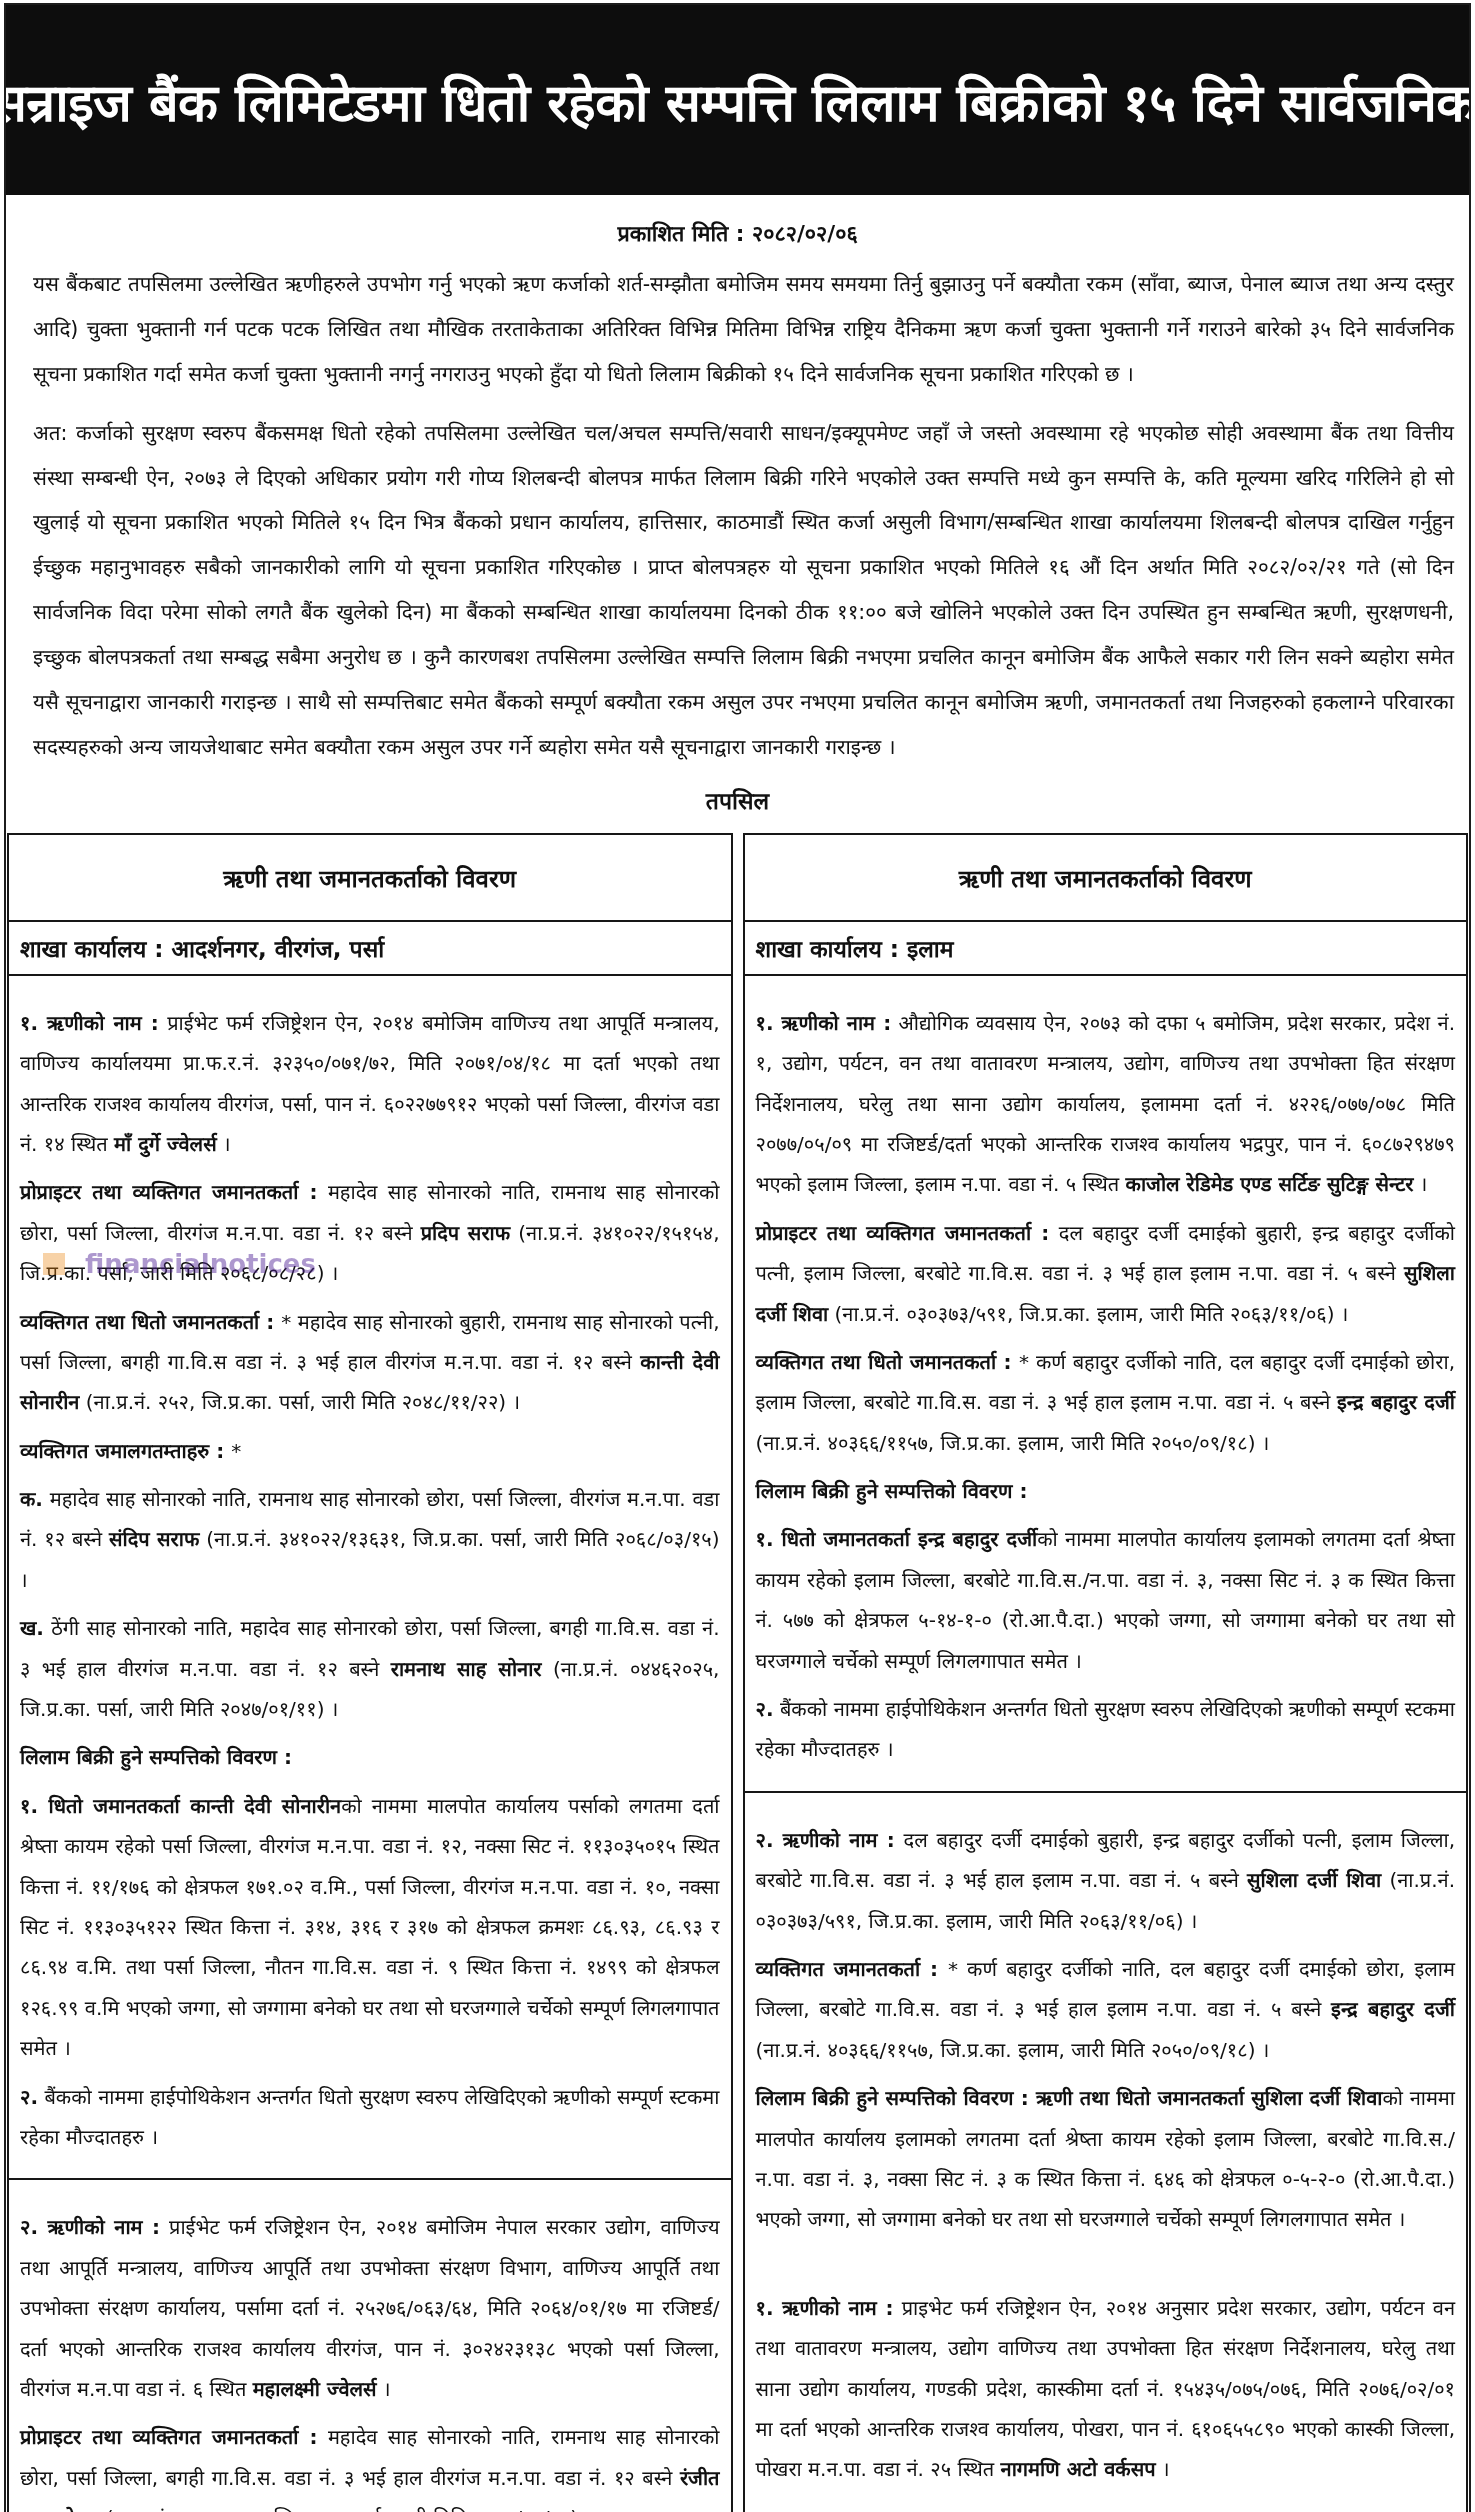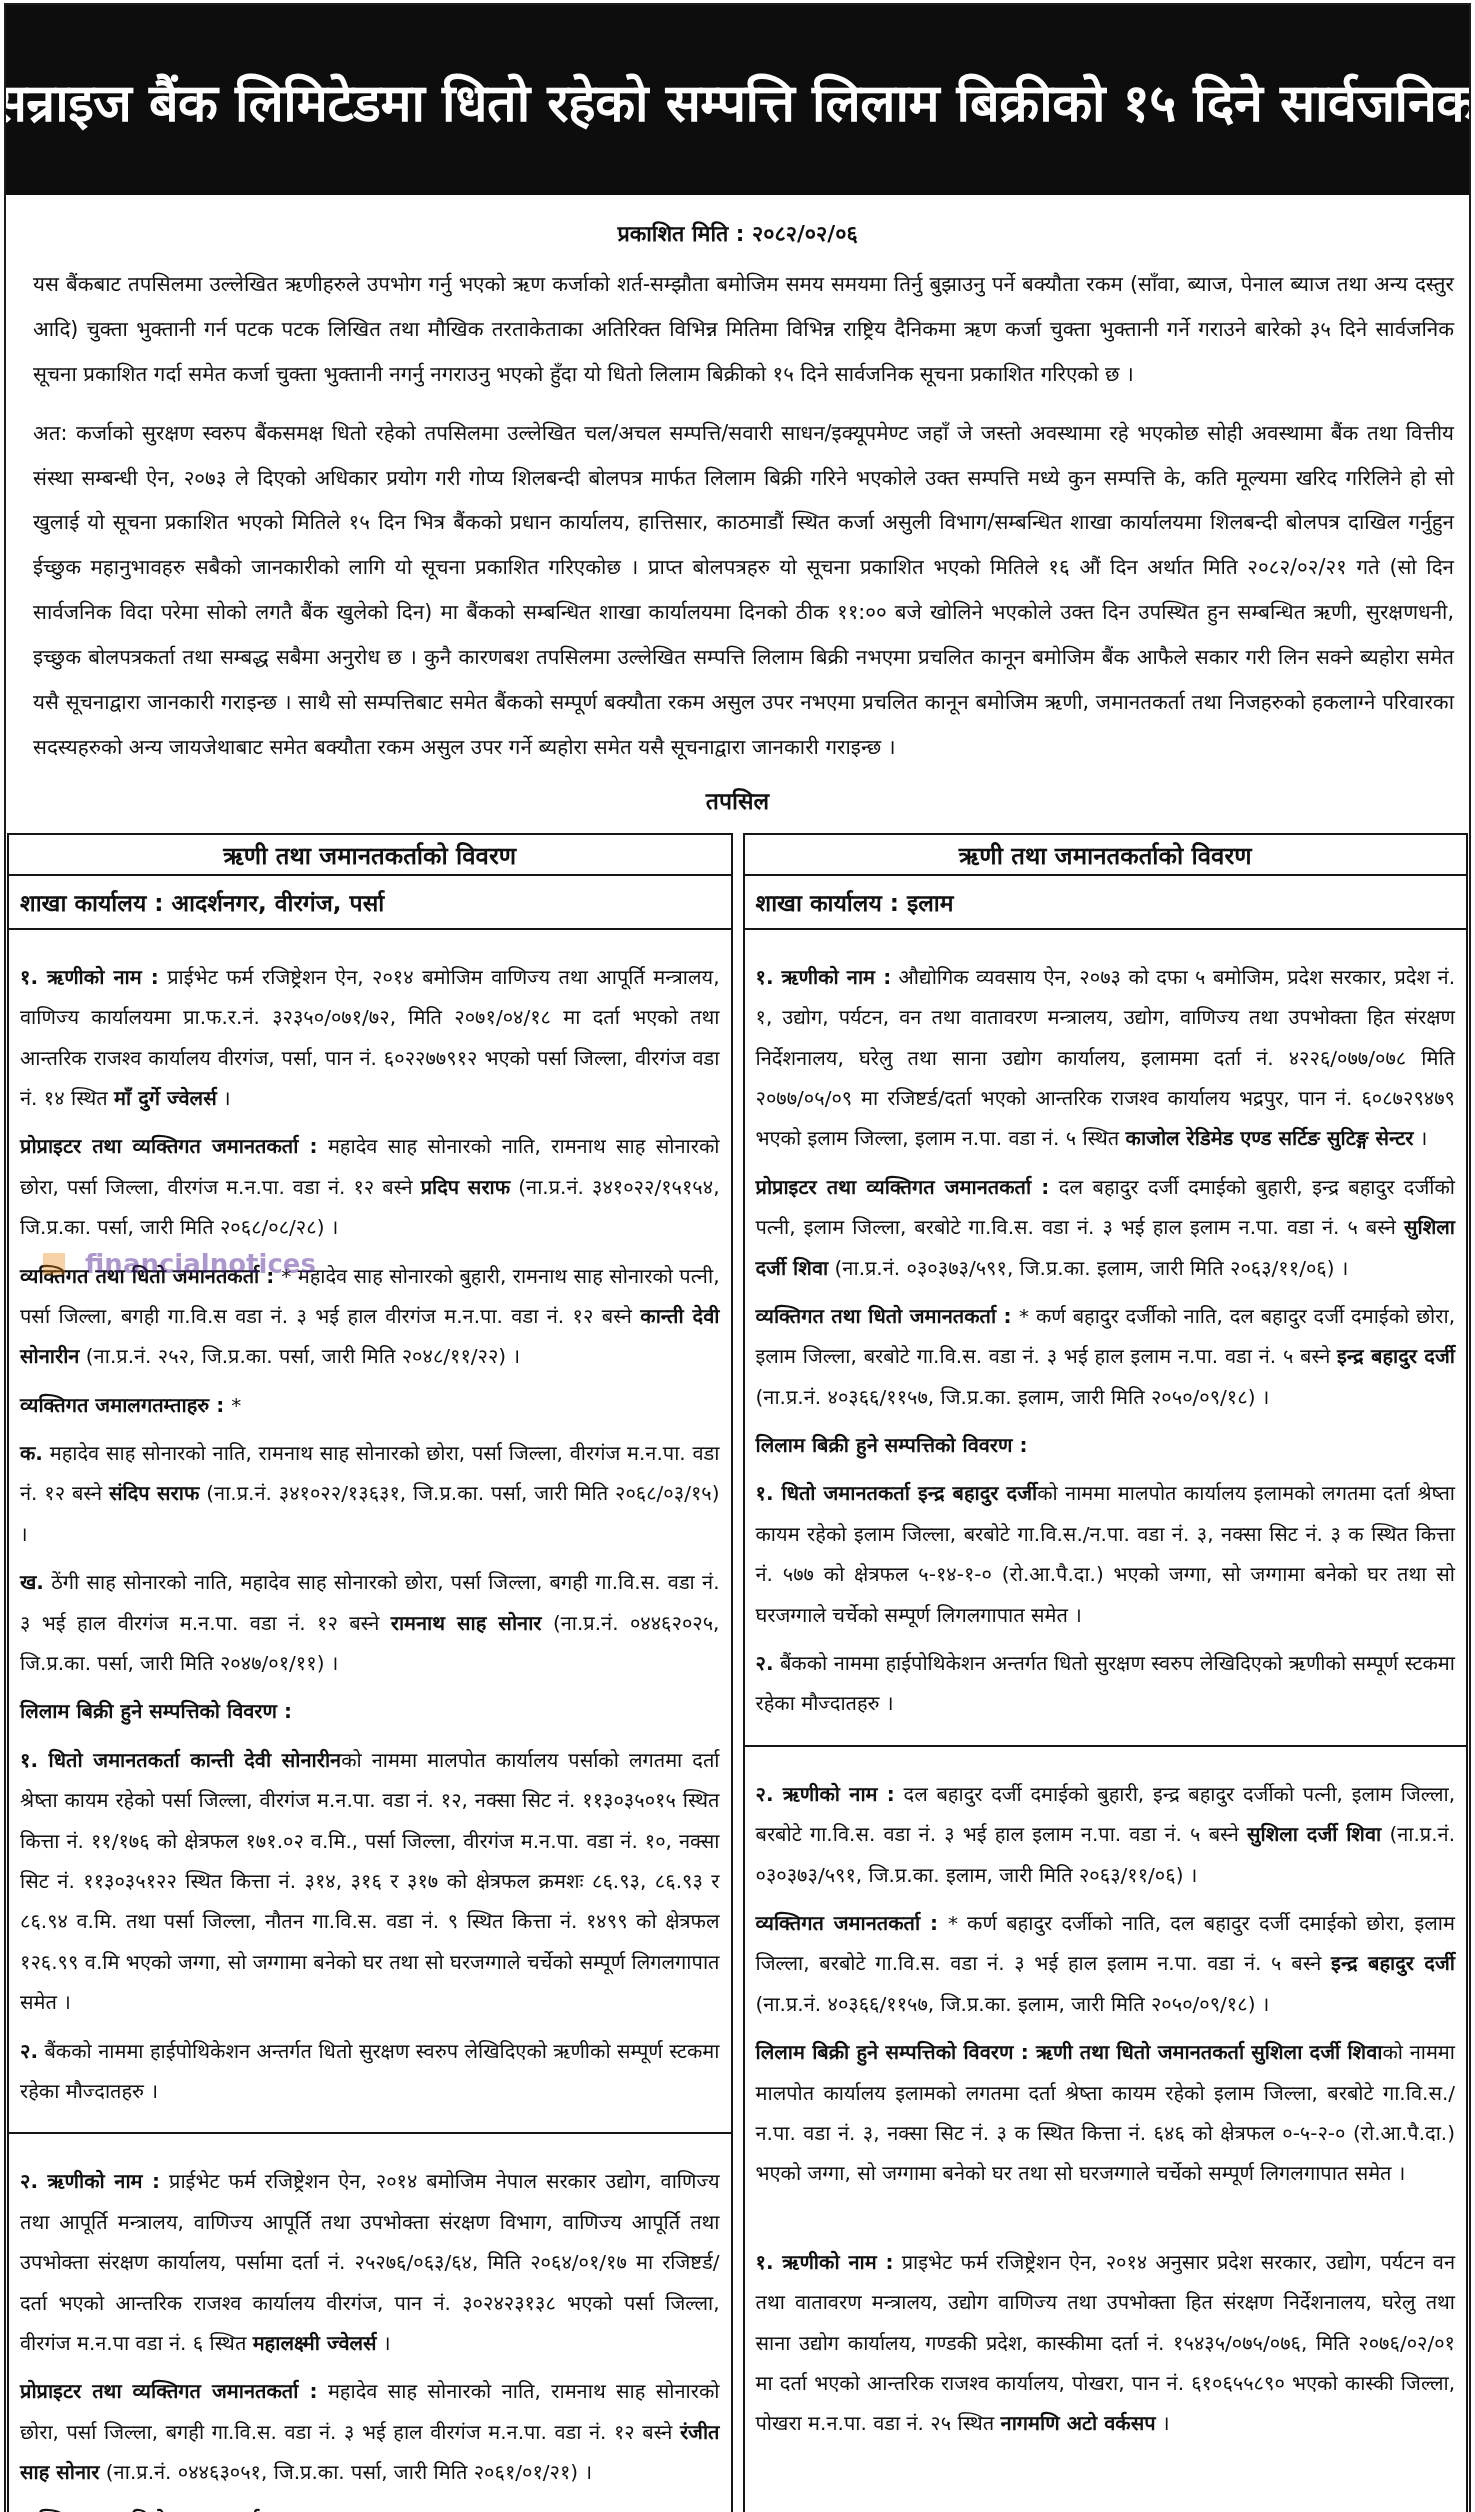--- a/index.html
+++ b/index.html
@@ -23,21 +23,21 @@
   }
   
   .pubdate{ text-align:center; font-size:21.6px; font-weight:700; margin:23px 0 15px; }
   .intro{ padding:0 15px;margin-left:12px; }
   .intro p{ font-size:20.6px; line-height:2.18; text-align:justify; margin:0 0 14px; }
   .tapasil{ text-align:center; font-size:23px; font-weight:700; margin:13px 0 17px; }
   
   .cols{ display:flex; gap:10px; padding:0 1px; align-items:stretch; }
   .col{ flex:1 1 0; border:2px solid #161616; background:#fff; }
   .col-header{
-    text-align:center; font-size:24px; font-weight:700; padding:3px 5px;
+    text-align:center; font-size:24px; font-weight:700; padding:26px 5px;
     border-bottom:2px solid #161616;
   }
   .branch{
     font-size:23px; font-weight:700; padding:10px 11px;
     border-bottom:2px solid #161616; border-top:2px solid #161616;
   }
   .col-body > .section:first-child .branch{ border-top:none; }
   .item{ padding:19px 11px 13px; }
   .item + .item{ border-top:2px solid #161616; }
   .item p{ font-size:20px; line-height:2.02; text-align:justify; margin:8px 0; }

